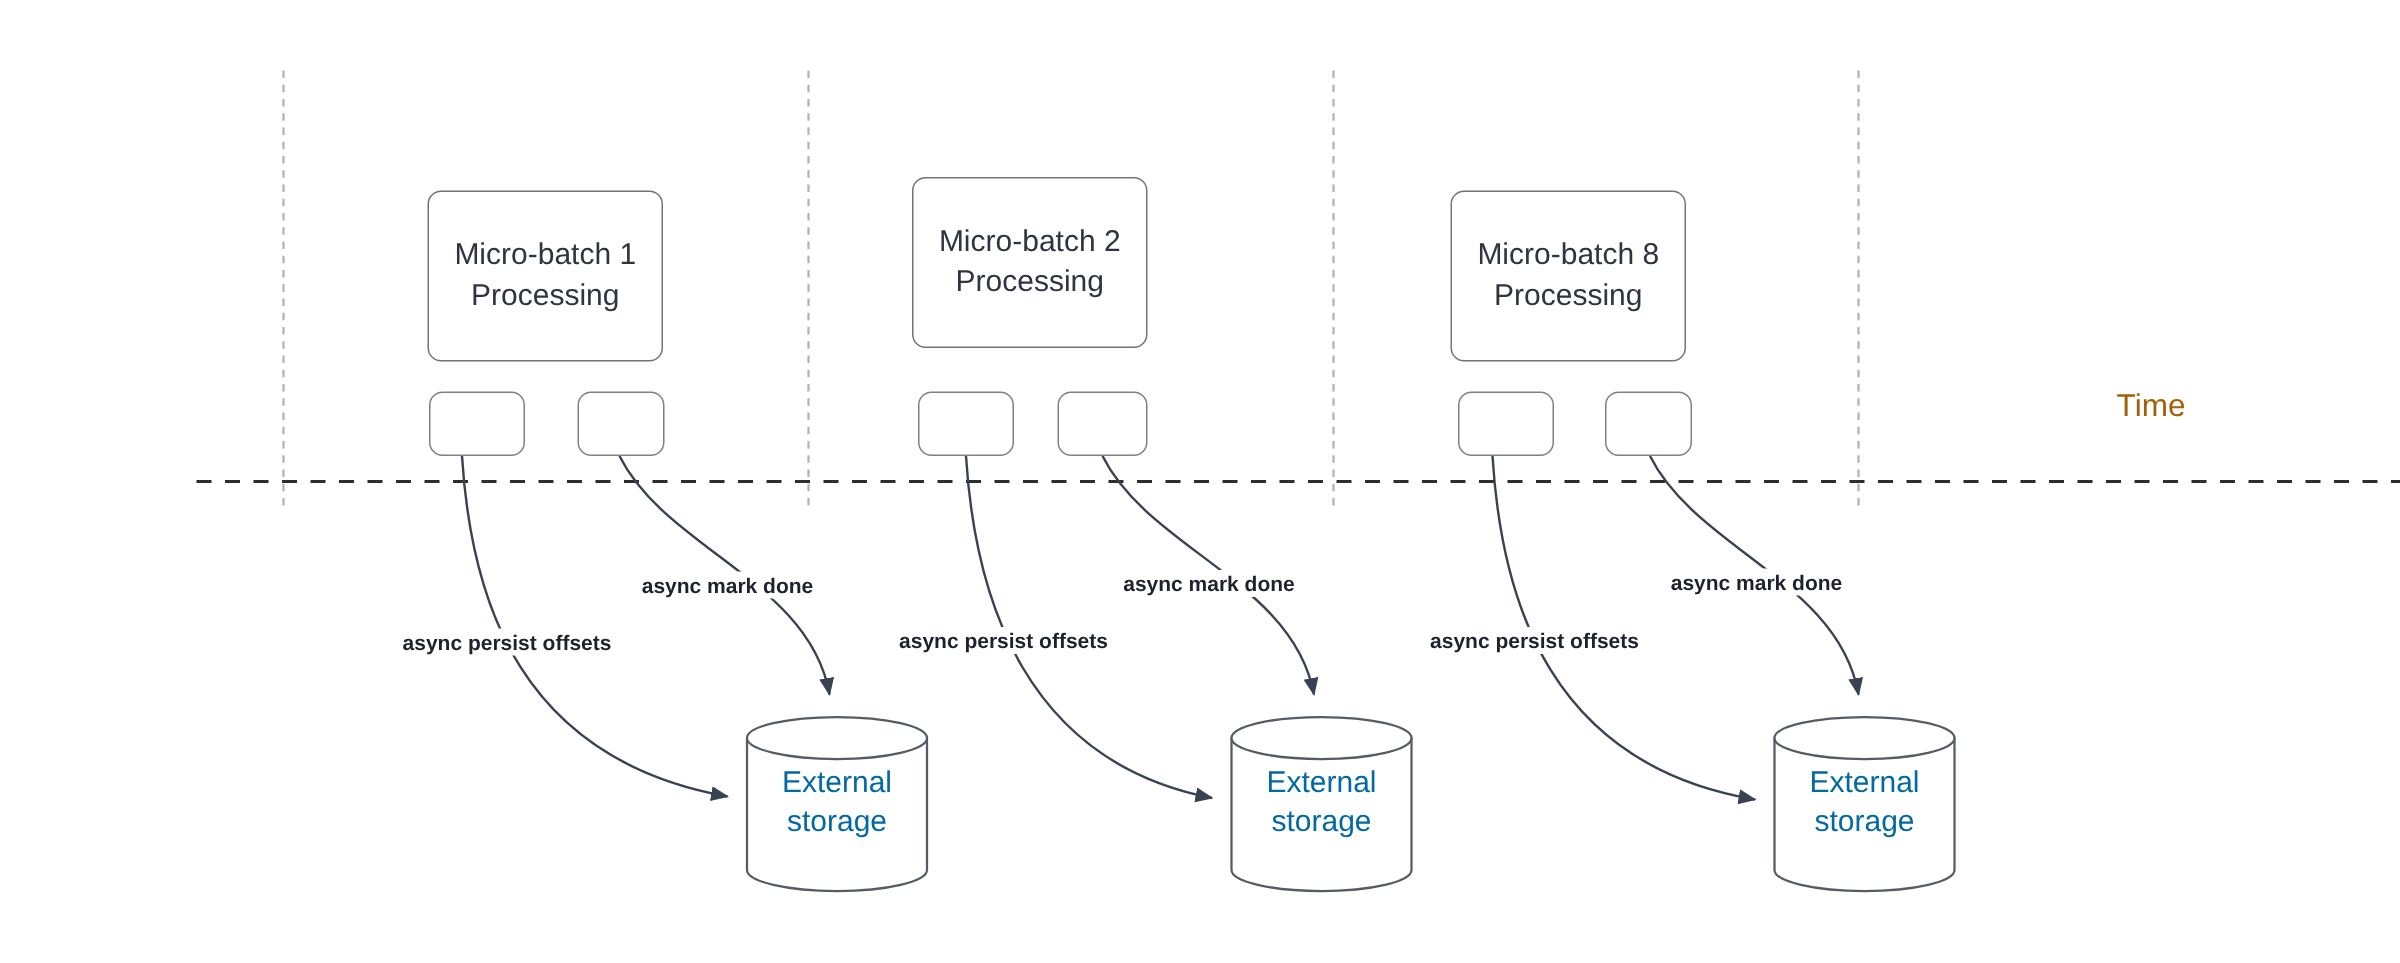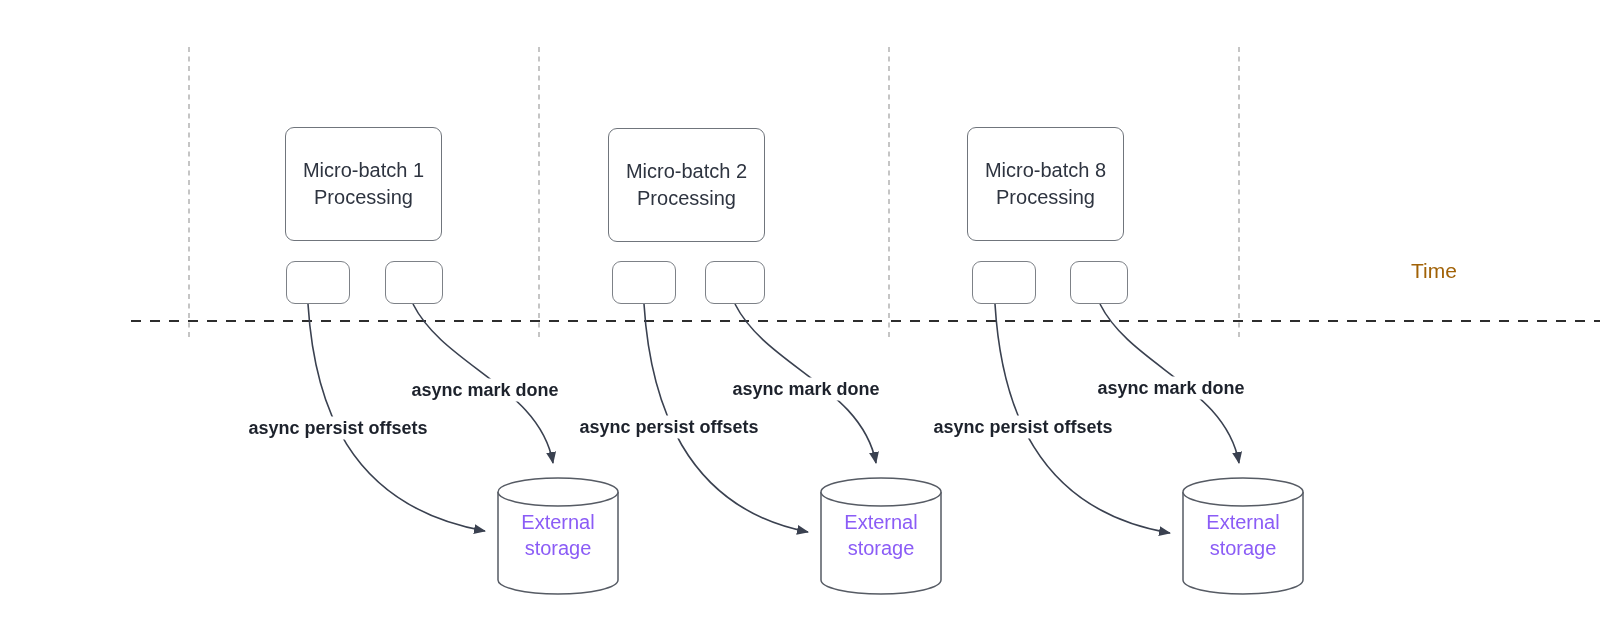--- a/index.html
+++ b/index.html
@@ -43,30 +43,30 @@
     border: 1.5px solid #7d8187;
     border-radius: 9px;
     background: #ffffff;
     box-sizing: border-box;
   }
   .arrow-label {
     position: absolute;
     transform: translate(-50%, -50%);
     background: #ffffff;
     padding: 1px 3px;
-    font-size: 18px;
+    font-size: 14px;
     font-weight: bold;
     color: #1d222c;
     white-space: nowrap;
   }
   .storage-label {
     position: absolute;
     transform: translate(-50%, -50%);
     text-align: center;
-    color: #8b5cf6;
+    color: #0369a1;
     font-size: 20px;
     line-height: 26px;
     white-space: nowrap;
   }
   .time-label {
     position: absolute;
     transform: translate(-50%, -50%);
     color: #a16207;
     font-size: 21px;
     white-space: nowrap;
@@ -114,21 +114,21 @@
     <path d="M687 304 C718 366 814 388 828 463" fill="none" stroke="#3a4150" stroke-width="1.6" marker-end="url(#arrowhead)"></path>
 
     <path d="M947 304 C953 402 986 510 1122 533" fill="none" stroke="#3a4150" stroke-width="1.6" marker-end="url(#arrowhead)"></path>
     <path d="M1052 304 C1083 366 1178 388 1191 463" fill="none" stroke="#3a4150" stroke-width="1.6" marker-end="url(#arrowhead)"></path>
   </svg>
 
   <div class="batch-box" style="left:237px; top:127px;">
     <span>Micro-batch 1</span>
     <span>Processing</span>
   </div>
-  <div class="batch-box" style="left:560px; top:128px;">
+  <div class="batch-box" style="left:560px; top:118px;">
     <span>Micro-batch 2</span>
     <span>Processing</span>
   </div>
   <div class="batch-box" style="left:919px; top:127px;">
     <span>Micro-batch 8</span>
     <span>Processing</span>
   </div>
 
   <div class="mini-box" style="left:238px; top:261px; width:64px;"></div>
   <div class="mini-box" style="left:337px; top:261px; width:58px;"></div>

